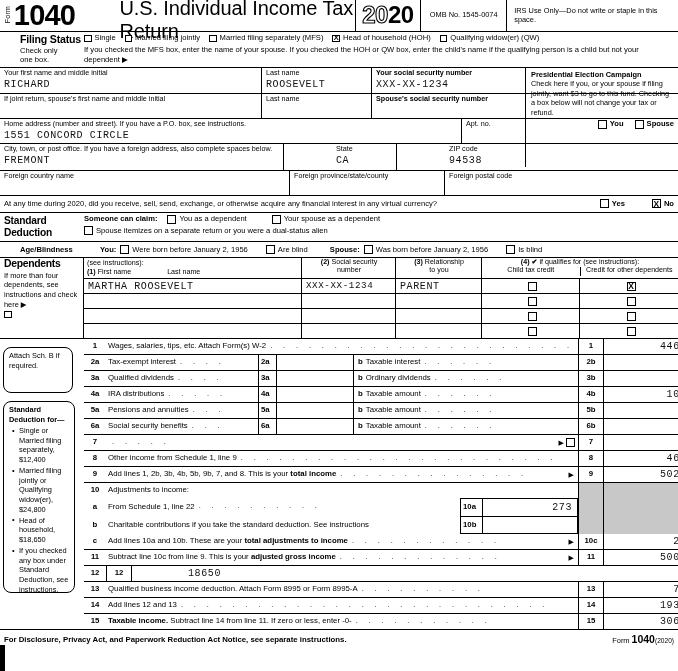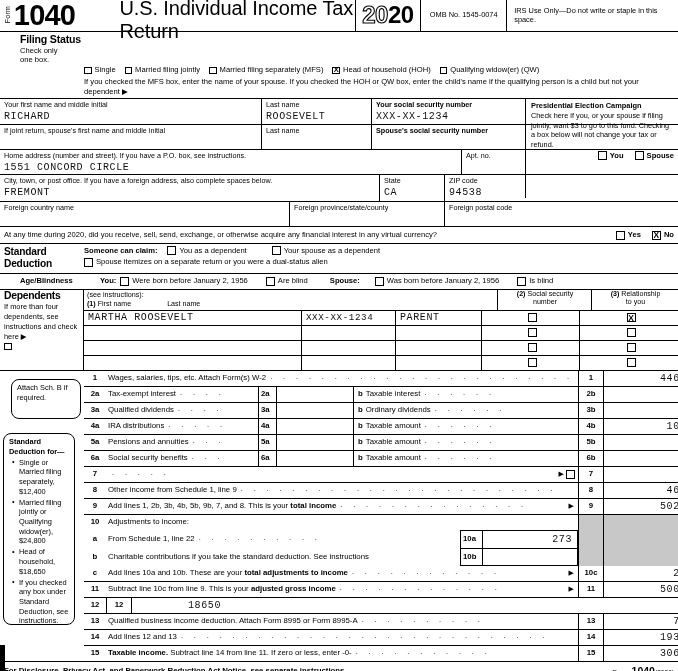--- a/index.html
+++ b/index.html
@@ -149,21 +149,21 @@
     padding: 2px 0 2px 0;
   }
   .fs-left {
     width: 84px;
     flex: 0 0 84px;
     padding-left: 20px;
     box-sizing: border-box;
   }
   .fs-left .t1 { font-size: 10.6px; font-weight: bold; letter-spacing: -0.2px; }
   .fs-left .t2 { font-size: 7.6px; margin-top: 1px; }
-  .fs-right { flex: 1 1 auto; padding-right: 4px; margin-top: 32px; }
+  .fs-right { flex: 1 1 auto; padding-right: 4px; }
   .fs-boxes { display: flex; align-items: center; gap: 9px; font-size: 7.6px; }
   .fs-note { font-size: 7.6px; margin-top: 2.5px; line-height: 1.28; }
 
   
   .grid { border-bottom: 1.6px solid #000; }
   .cell {
     position: relative;
     box-sizing: border-box;
     padding: 1.5px 0 0 4px;
     border-right: 1px solid #000;
@@ -192,21 +192,21 @@
     font-size: 7.6px; font-weight: bold;
   }
 
   
   .vc {
     display: flex; align-items: center;
     padding: 3.5px 4px 3.5px 4px;
     border-bottom: 1.6px solid #000;
     font-size: 7.6px;
   }
-  .vc .opts { display: flex; gap: 11px; margin-left: 2px; font-weight: bold; }
+  .vc .opts { display: flex; gap: 27px; margin-left: 2px; font-weight: bold; }
 
   
   .sd {
     display: flex;
     border-bottom: 1.4px solid #000;
     padding: 2px 0 2.5px 0;
   }
   .sd-left {
     width: 84px; flex: 0 0 84px;
     padding-left: 4px; box-sizing: border-box;
@@ -278,21 +278,21 @@
     border: 1.2px solid #000;
     border-radius: 8px;
     padding: 3px 4px 3px 5px;
     box-sizing: border-box;
     font-size: 7.4px;
     line-height: 1.3;
     background: #fff;
     position: absolute;
   }
   .callout.c-sch {
-    left: 3px; top: 8px; width: 70px; height: 40px; margin-left: 8px;
+    left: 3px; top: 8px; width: 70px; height: 46px;
   }
   .callout.c-std {
     left: 3px; top: 62px; width: 72px; height: 192px;
   }
   .callout .hd { font-weight: bold; }
   .callout ul { margin: 1px 0 0 0; padding-left: 6px; list-style: none; }
   .callout li { position: relative; padding-left: 4px; margin-top: 1.5px; }
   .callout li::before {
     content: "\2022";
     position: absolute; left: -3px; top: -0.5px;
@@ -512,21 +512,21 @@
       <div class="cell grow">
         <span class="cap">Home address (number and street). If you have a P.O. box, see instructions.</span>
         <span class="val hand">1551 CONCORD CIRCLE</span>
       </div>
       <div class="cell" style="width:63px;flex:0 0 63px;border-right:none;">
         <span class="cap">Apt. no.</span>
         <span class="val hand"></span>
       </div>
     </div>
 
-    <div class="grow-row" style="height:26px; padding-right:153px;">
+    <div class="grow-row" style="height:26px; padding-right:153px;gap:48px;">
       <div class="cell grow">
         <span class="cap">City, town, or post office. If you have a foreign address, also complete spaces below.</span>
         <span class="val hand">FREMONT</span>
       </div>
       <div class="cell" style="width:65px;flex:0 0 65px;">
         <span class="cap">State</span>
         <span class="val hand">CA</span>
       </div>
       <div class="cell" style="width:80px;flex:0 0 80px;border-right:none;">
         <span class="cap">ZIP code</span>
@@ -594,21 +594,21 @@
     <span class="lbl">Age/Blindness</span>
     <span class="b" style="margin-right:4px;">You:</span>
     <span class="cbwrap">
       <span class="cb lg"></span>
       <span>Were born before January 2, 1956</span>
     </span>
     <span class="cbwrap" style="margin-left:18px;">
       <span class="cb lg"></span>
       <span>Are blind</span>
     </span>
-    <span class="b" style="margin-left:22px;margin-right:15px;">Spouse:</span>
+    <span class="b" style="margin-left:22px;margin-right:4px;">Spouse:</span>
     <span class="cbwrap">
       <span class="cb lg"></span>
       <span>Was born before January 2, 1956</span>
     </span>
     <span class="cbwrap" style="margin-left:18px;">
       <span class="cb lg"></span>
       <span>Is blind</span>
     </span>
   </div>
 
@@ -633,20 +633,31 @@
         <div class="c2">
           <span class="b">(2)</span>
           <span>Social security</span>
           <div>number</div>
         </div>
         <div class="c3">
           <span class="b">(3)</span>
           <span>Relationship</span>
           <div>to you</div>
         </div>
+        <div class="c4">
+          <div class="c4-top">
+            <span class="b">(4)</span>
+            <span class="b">✔</span>
+            <span>if qualifies for (see instructions):</span>
+          </div>
+          <div class="c4-sub">
+            <div>Child tax credit</div>
+            <div>Credit for other dependents</div>
+          </div>
+        </div>
       </div>
 
       <div class="dep-row">
         <div class="dr1">
             <span class="hand">MARTHA  ROOSEVELT</span>
           </div>
         <div class="dr2">
             <span class="hand" style="font-size:9.2px;">XXX-XX-1234</span>
           </div>
         <div class="dr3">

